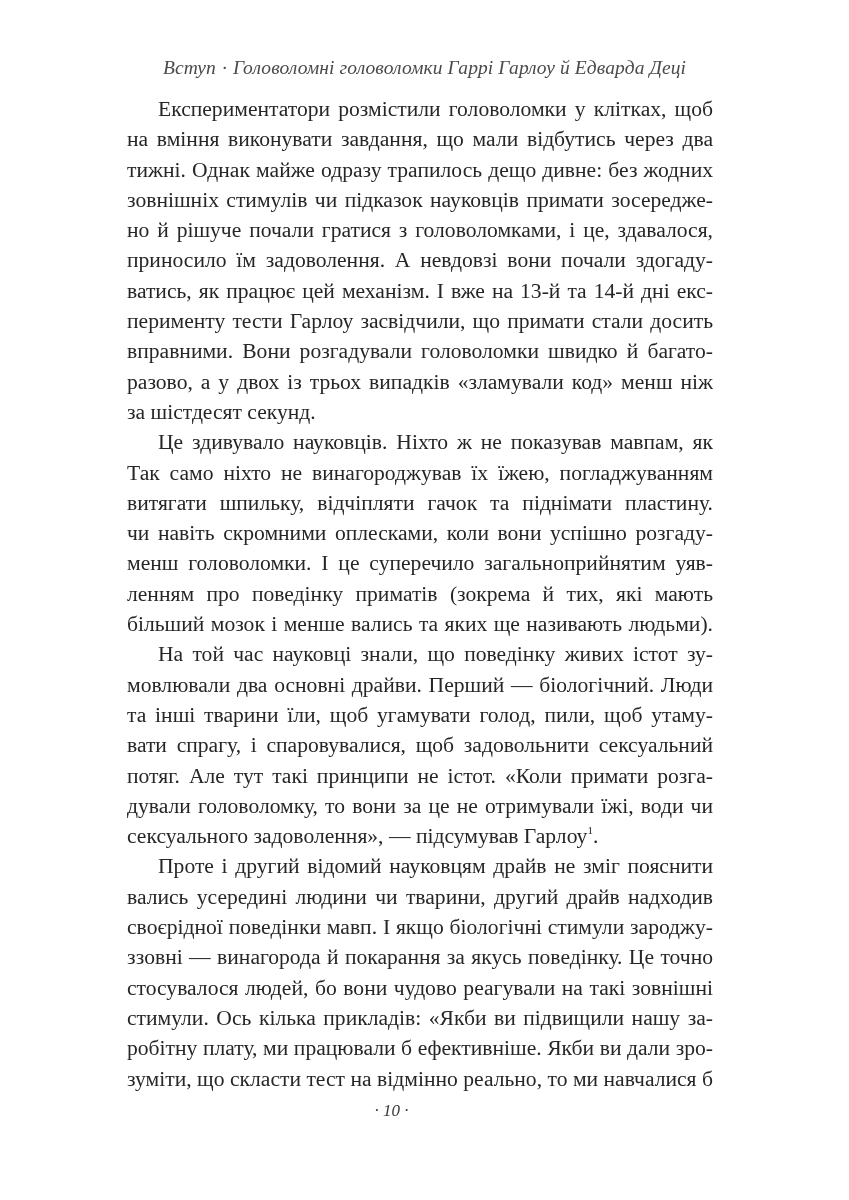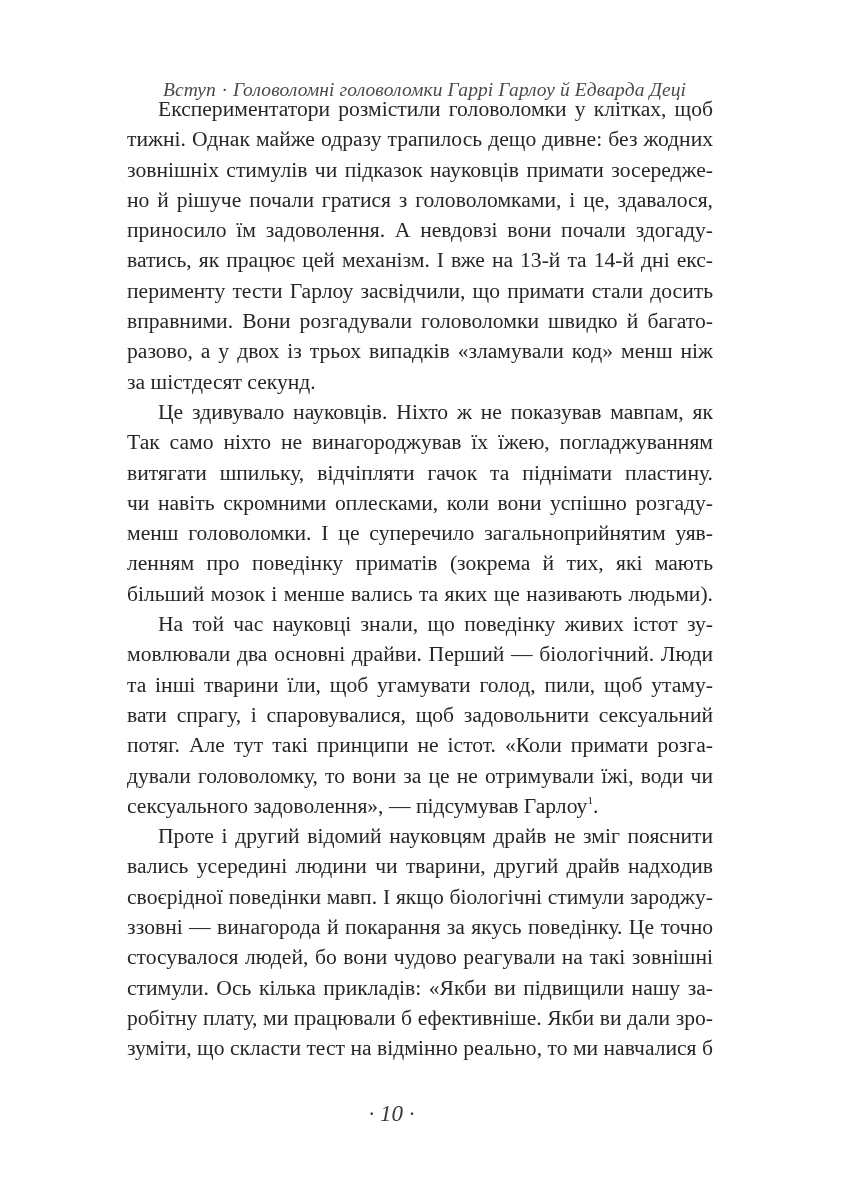--- a/index.html
+++ b/index.html
@@ -19,21 +19,20 @@
       position: absolute;
       top: 57px;
       left: 0;
       width: 849px;
       text-align: center;
       font-family: "Liberation Serif", serif;
       font-style: italic;
       font-size: 19.5px;
       color: #4a4a4a;
       letter-spacing: 0.1px;
-      margin-top: 22px;
     }
     .running-head .sep {
       display: inline-block;
       margin: 0 6px;
     }
     .body-text {
       position: absolute;
       top: 94px;
       left: 127px;
       width: 586px;
@@ -62,35 +61,36 @@
       line-height: 0;
     }
     .folio {
       position: absolute;
       top: 1101px;
       left: 0;
       width: 783px;
       text-align: center;
       font-family: "Liberation Serif", serif;
       font-style: italic;
-      font-size: 23px;
+      font-size: 17px;
       color: #3a3a3a;
     }
   </style>
 </head>
 <body>
 
 <div class="running-head">
   <span>Вступ</span><span class="sep">·</span><span>Головоломні головоломки Гаррі Гарлоу й Едварда Деці</span>
 </div>
 
 <div class="body-text">
 
   <div>
     <span class="line indent">Експериментатори розмістили головоломки у клітках, щоб</span>
+    <span class="line">на вміння виконувати завдання, що мали відбутись через два</span>
     <span class="line">тижні. Однак майже одразу трапилось дещо дивне: без жодних</span>
     <span class="line">зовнішніх стимулів чи підказок науковців примати зосередже-</span>
     <span class="line">но й рішуче почали гратися з головоломками, і це, здавалося,</span>
     <span class="line">приносило їм задоволення. А невдовзі вони почали здогаду-</span>
     <span class="line">ватись, як працює цей механізм. І вже на 13-й та 14-й дні екс-</span>
     <span class="line">перименту тести Гарлоу засвідчили, що примати стали досить</span>
     <span class="line">вправними. Вони розгадували головоломки швидко й багато-</span>
     <span class="line">разово, а у двох із трьох випадків «зламували код» менш ніж</span>
     <span class="line last">за шістдесят секунд.</span>
   </div>

